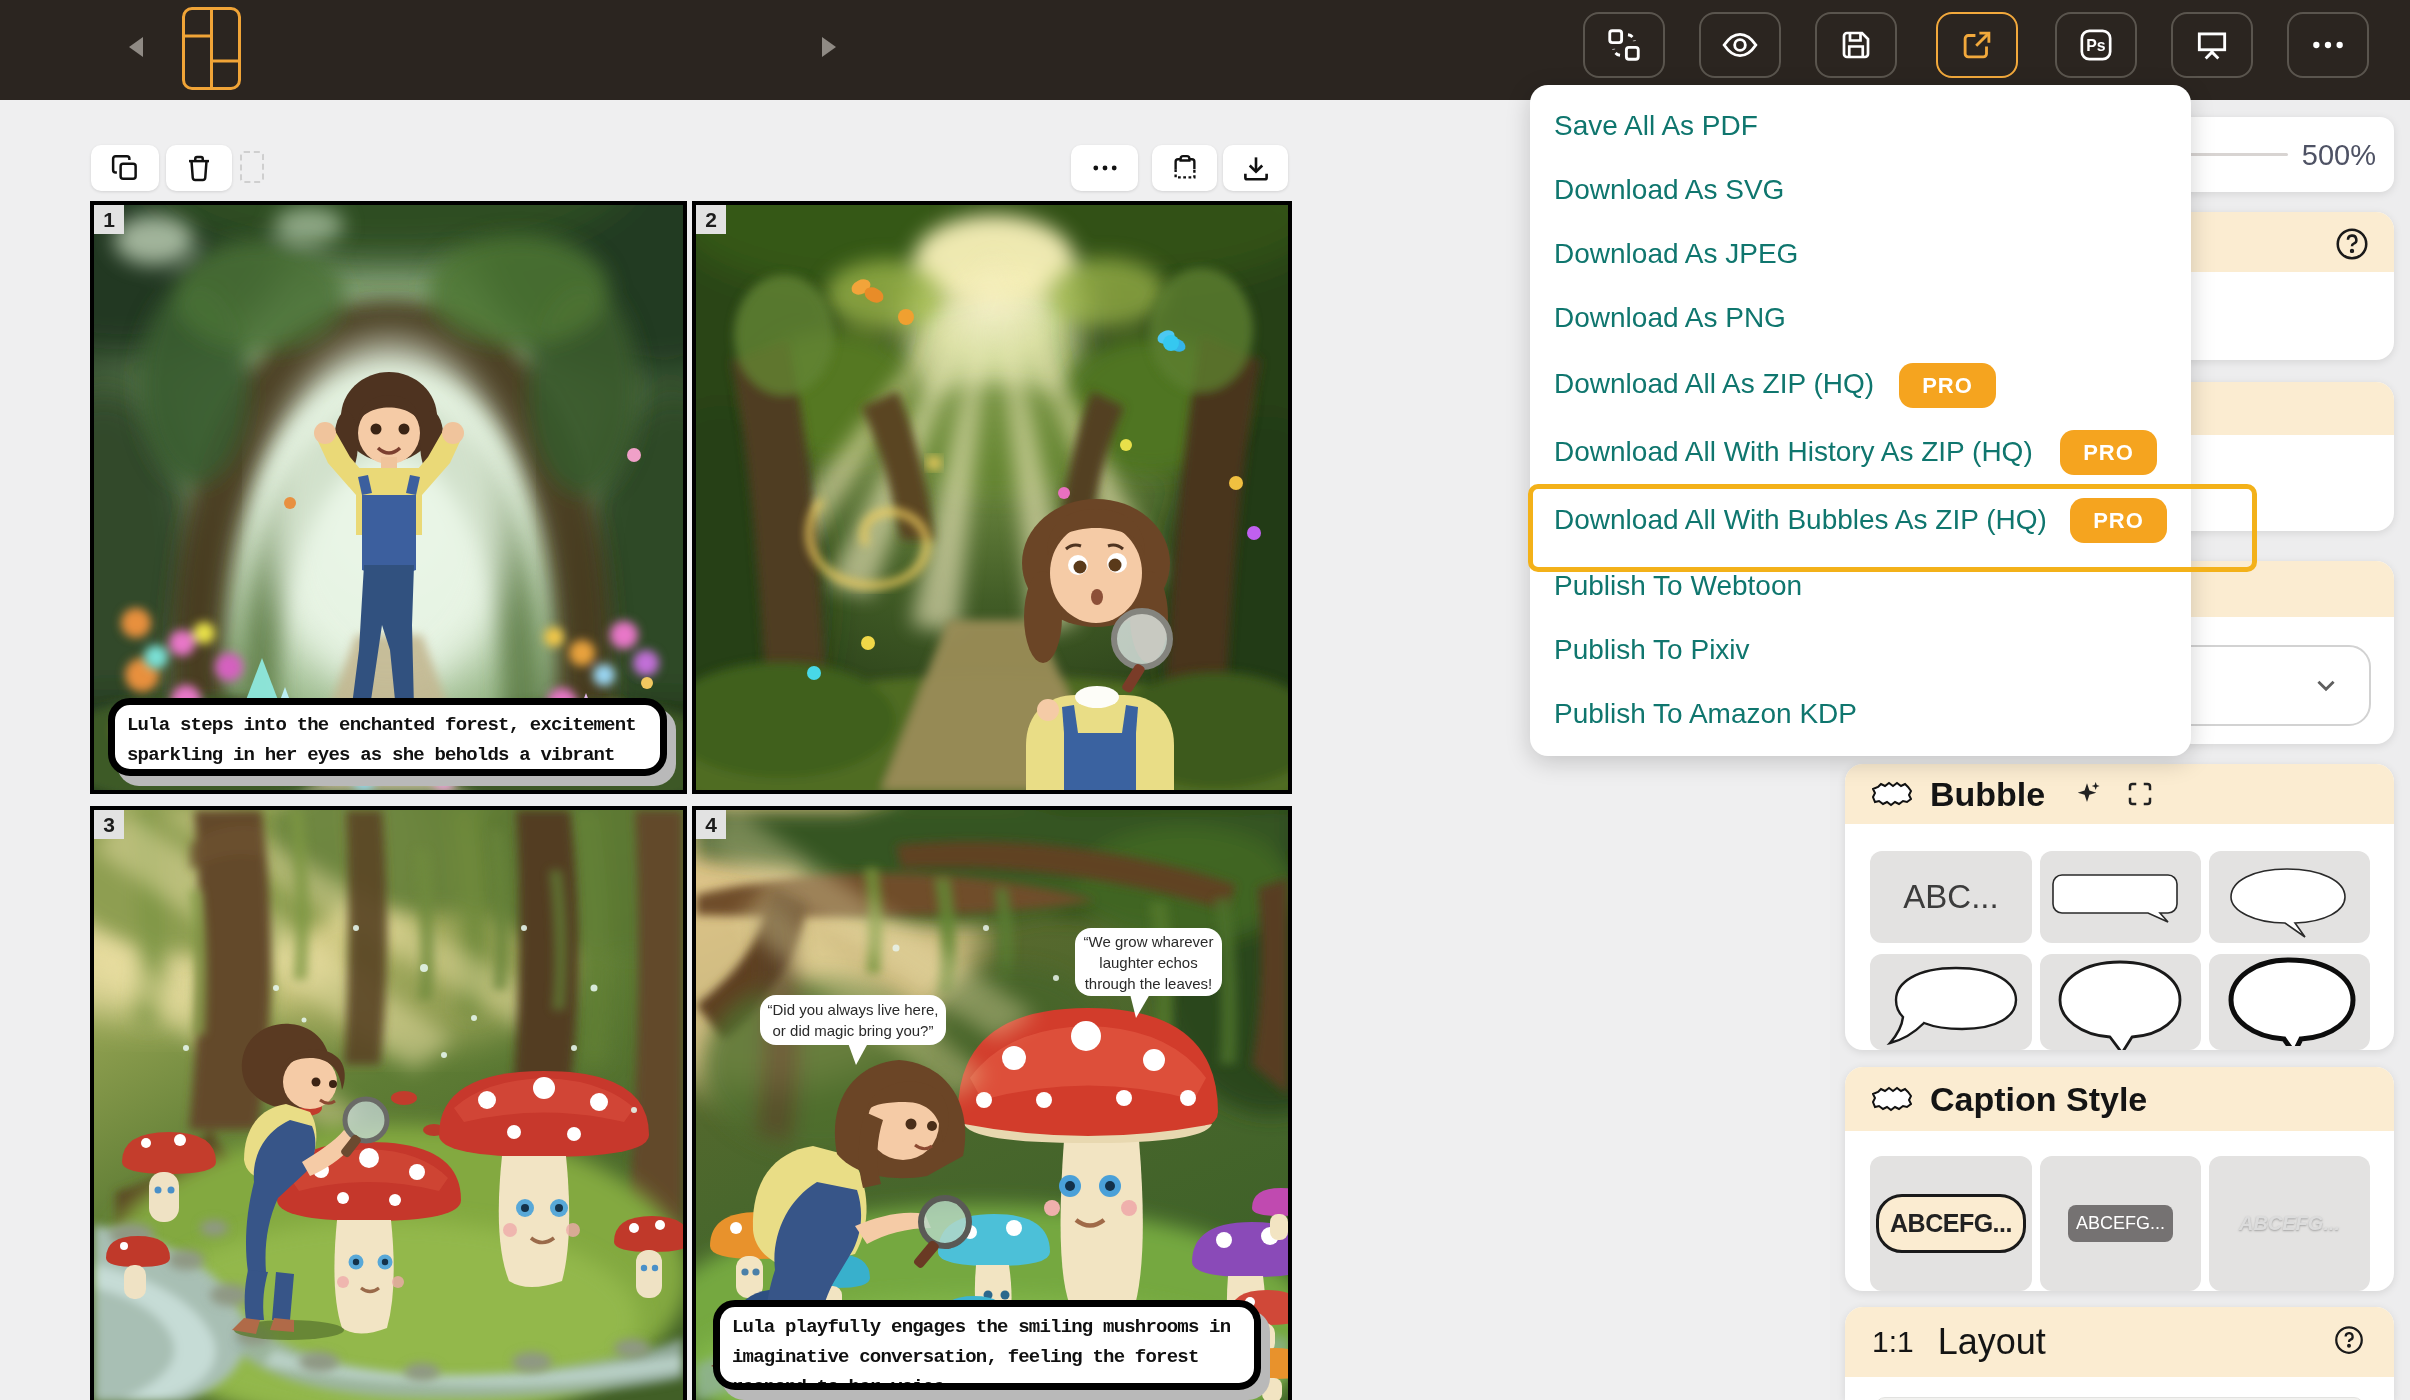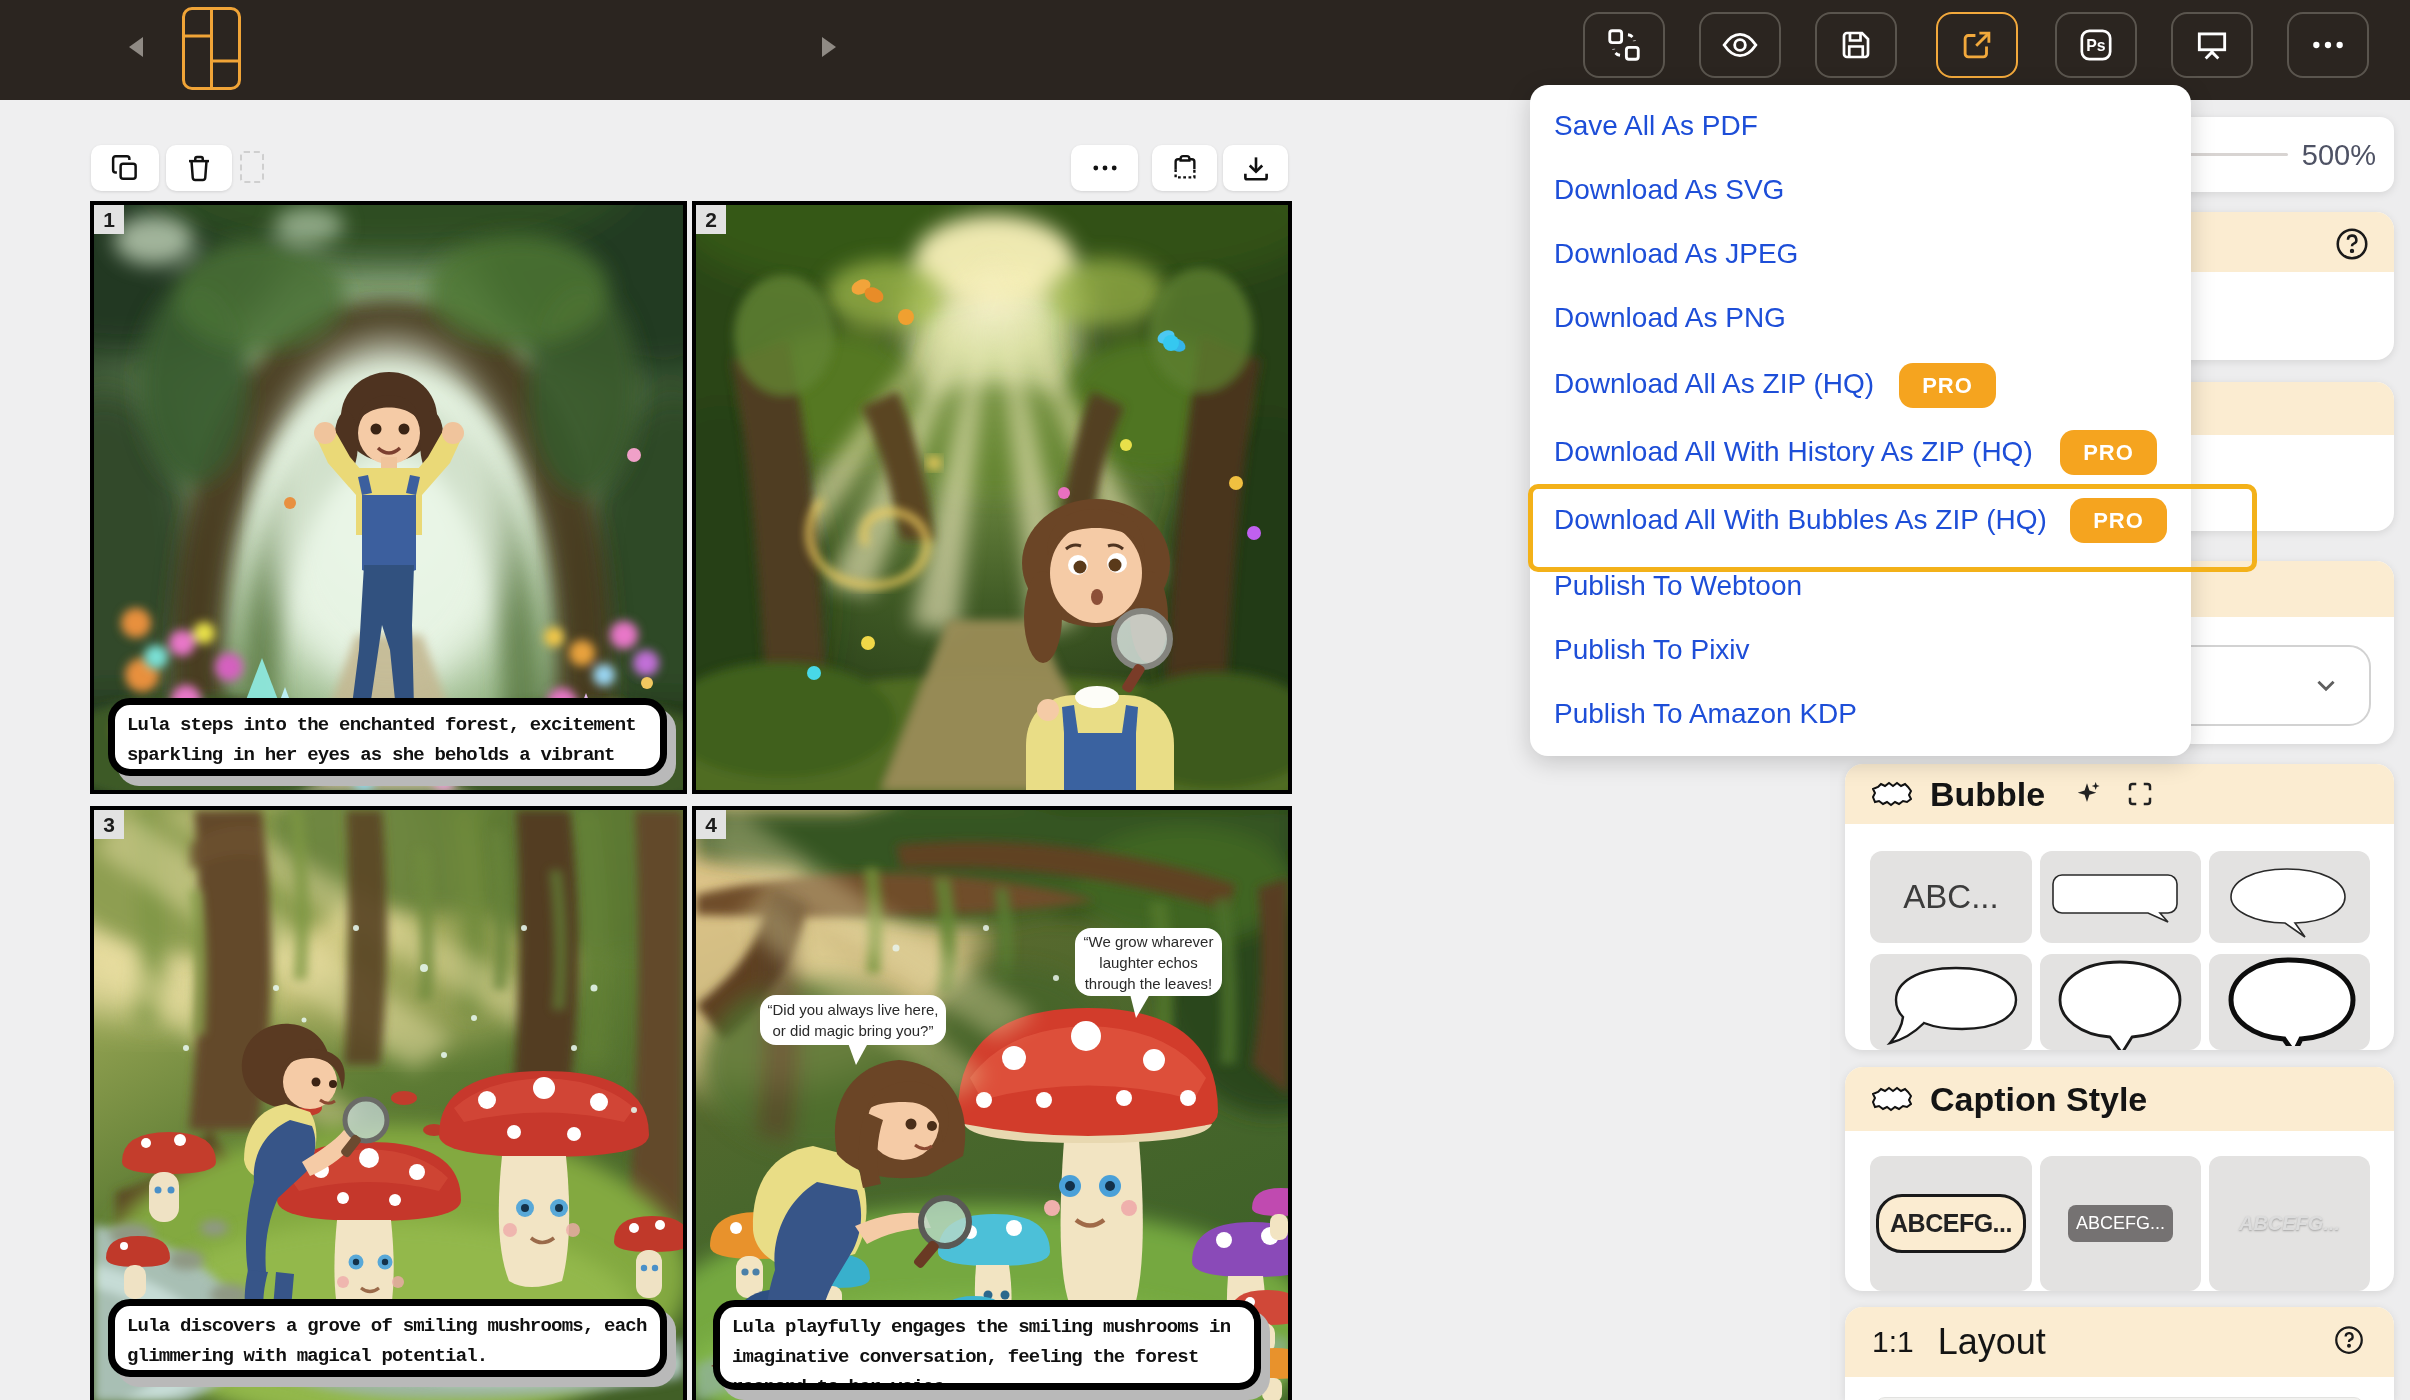--- a/index.html
+++ b/index.html
@@ -22,21 +22,21 @@
 .caption { position:absolute; background:#fff; border:7px solid #000; border-radius:22px; box-shadow:9px 10px 0 #b9b9b9; color:#101010; font-size:19px; font-weight:bold; line-height:30px; padding:5px 12px 0 12px; z-index:6; letter-spacing:-0.8px; overflow:hidden;font-family:Liberation Mono, monospace;}
 .sbubble { position:absolute; background:#fff; border-radius:16px; color:#2a2a2a; font-size:15px; line-height:21px; text-align:center; z-index:6; display:flex; align-items:center; justify-content:center; }
 .tail { position:absolute; width:0; height:0; z-index:6; }
 
 
 .spanel { position:absolute; left:1845px; width:549px; background:#fff; border-radius:18px; box-shadow:0 2px 8px rgba(0,0,0,0.10); overflow:hidden; }
 .shead { width:100%; background:#fbecd1; display:flex; align-items:center; }
 
 
 #menu { position:absolute; left:1530px; top:85px; width:661px; height:671px; background:#fff; border-radius:18px; box-shadow:0 6px 24px rgba(0,0,0,0.18); z-index:20; }
-.mitem { position:absolute; left:24px; color:#1d4ed8; font-size:28px; white-space:nowrap; }
+.mitem { position:absolute; left:24px; color:#0f766e; font-size:28px; white-space:nowrap; }
 .pro { position:absolute; width:97px; height:45px; background:#f5a41f; border-radius:14px; color:#fff; font-size:22px; font-weight:bold; letter-spacing:1px; display:flex; align-items:center; justify-content:center; z-index:21; }
 #hl { position:absolute; left:1528px; top:484px; width:729px; height:88px; border:5px solid #f3b119; border-radius:10px; z-index:22; }
 </style>
 </head>
 <body>
 <div id="stage">
 <div class="abs" style="left:1830px;top:100px;width:580px;height:1300px;background:#ededee;"></div>
 
 <div id="header">
   <div class="tri" style="left:129px;top:37px;border-top:10px solid transparent;border-bottom:10px solid transparent;border-right:14px solid #8f8a84;"></div>
@@ -667,21 +667,20 @@
     </g>
   </svg>
 </div>
 
 <div class="badge" style="left:94px;top:205px;">1</div>
 <div class="badge" style="left:696px;top:205px;">2</div>
 <div class="badge" style="left:94px;top:810px;">3</div>
 <div class="badge" style="left:696px;top:810px;">4</div>
 
 <div class="caption" style="left:108px;top:698px;width:559px;height:78px;">Lula steps into the enchanted forest, excitement sparkling in her eyes as she beholds a vibrant world of magic.</div>
-<div class="caption" style="left:108px;top:1299px;width:559px;height:78px;">Lula discovers a grove of smiling mushrooms, each glimmering with magical potential.</div>
 <div class="caption" style="left:713px;top:1300px;width:548px;height:90px;">Lula playfully engages the smiling mushrooms in imaginative conversation, feeling the forest respond to her voice.</div>
 
 <div class="sbubble" style="left:760px;top:995px;width:186px;height:50px;">“Did you always live here,<br>or did magic bring you?”</div>
 <div class="tail" style="left:848px;top:1043px;border-left:8px solid transparent;border-right:12px solid transparent;border-top:22px solid #fff;"></div>
 <div class="sbubble" style="left:1075px;top:928px;width:147px;height:68px;">“We grow wharever laughter echos through the leaves!</div>
 <div class="tail" style="left:1130px;top:994px;border-left:6px solid transparent;border-right:14px solid transparent;border-top:24px solid #fff;"></div>
 
 <div class="spanel" style="top:117px;height:75px;border-radius:14px;">
   <div style="position:absolute;left:24px;right:106px;top:36px;height:3px;background:#d8d4d2;border-radius:2px;"></div>
   <div style="position:absolute;right:18px;top:22px;font-size:29px;color:#4e5264;">500%</div>

